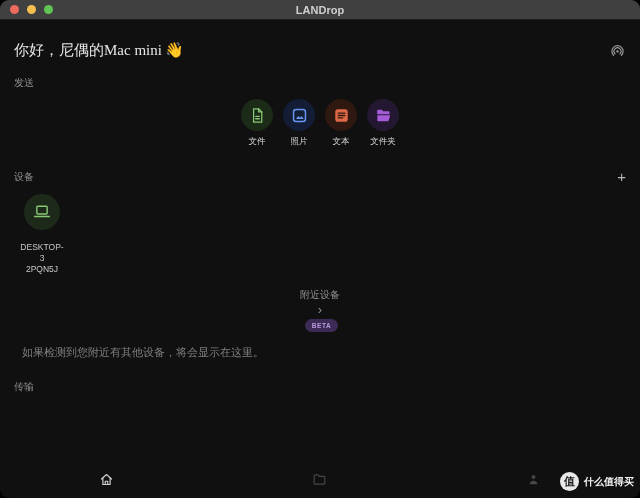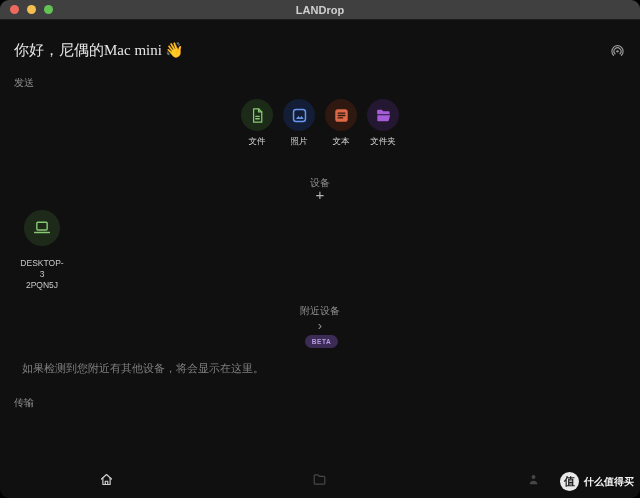--- a/index.html
+++ b/index.html
@@ -26,21 +26,21 @@
 
   .actions-row{display:flex;justify-content:center;gap:9px;margin-top:9px;}
   .action{width:33px;display:flex;flex-direction:column;align-items:center;cursor:default;}
   .circle{width:32px;height:32px;border-radius:50%;display:flex;align-items:center;justify-content:center;}
   .c-file{background:#1c2a18;}
   .c-photo{background:#131e36;}
   .c-text{background:#2e1810;}
   .c-folder{background:#241731;}
   .action-label{margin-top:5px;font-size:8.5px;color:#d8d8d8;white-space:nowrap;}
 
-  .devices-header{display:flex;justify-content:space-between;align-items:center;margin-top:28px;flex-direction:column;}
+  .devices-header{display:flex;justify-content:space-between;align-items:center;margin-top:22px;}
   .add-btn{font-size:15px;font-weight:300;color:#b5b5b5;line-height:10px;cursor:default;}
 
   .device-item{margin-top:10px;margin-left:4px;width:48px;display:flex;flex-direction:column;align-items:center;cursor:default;}
   .device-circle{width:36px;height:36px;border-radius:50%;background:#1d2a19;display:flex;align-items:center;justify-content:center;}
   .device-name{margin-top:12px;font-size:8.5px;line-height:11px;color:#c8c8c8;text-align:center;}
 
   .nearby-header{display:flex;align-items:center;gap:5px;margin-top:13px;cursor:default;flex-direction:column;}
   .nearby-chevron{font-size:13px;color:#8f8f8f;line-height:8px;margin-top:-1px;}
   .beta-badge{margin-left:3px;background:#3b2b55;color:#b79ae0;font-size:6.5px;font-weight:bold;letter-spacing:.6px;padding:3px 7px;border-radius:8px;}
   .nearby-empty{margin-top:13px;margin-left:8px;font-size:11px;color:#7f7f7f;}

